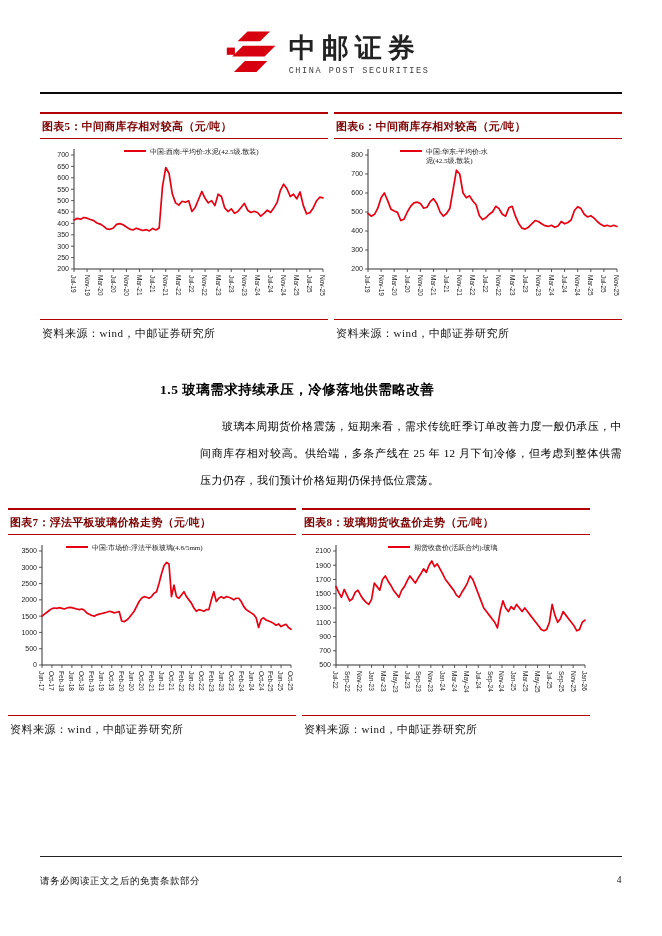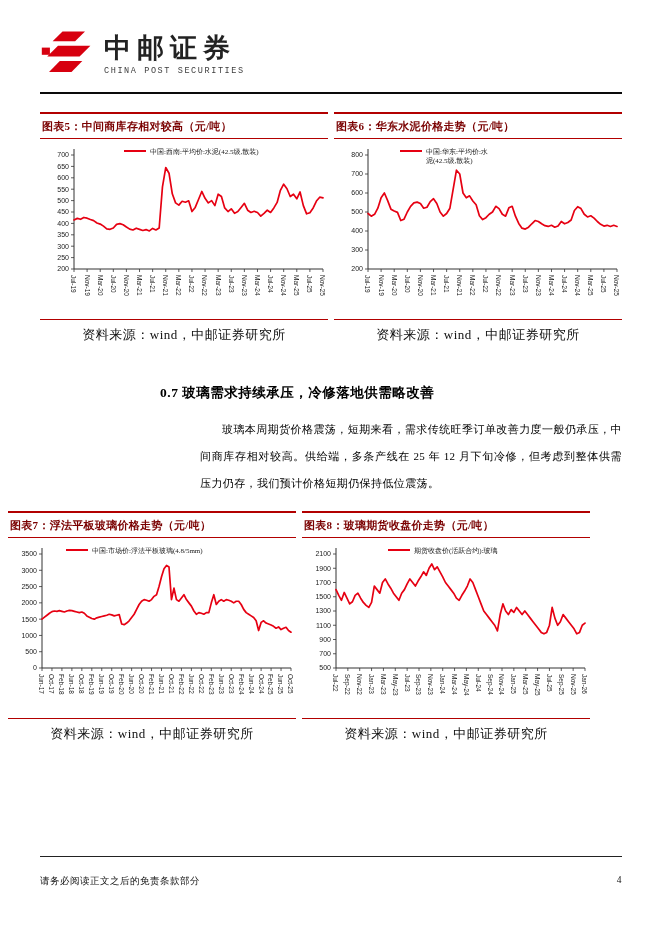--- a/index.html
+++ b/index.html
@@ -2,39 +2,39 @@
 <html><head>
 <meta charset="utf-8">
 <style>
   html,body { margin:0; padding:0; background:#888; }
   .page {
     position:relative; width:662px; height:936px; margin:0 auto;
     background:#ffffff; font-family:"Liberation Serif", serif; color:#000;
     overflow:hidden;
   }
   
-  .header { display:flex; justify-content:flex-start; padding:26px 48px 0 40px; }
+  .header { display:flex; justify-content:center; padding:26px 48px 0 40px; }
   .brand { display:flex; align-items:center; gap:10px; }
   .brand-text { display:flex; flex-direction:column; }
   .brand-cn { font-size:27px; font-weight:bold; color:#222; letter-spacing:6px; line-height:1.1; }
   .brand-en { font-size:8.5px; color:#3c3c3c; letter-spacing:1.6px; font-family:Liberation Mono, monospace; margin-top:3px; }
   .header-rule { height:2px; background:#0a0a0a; margin:8px 40px 0 40px; }
 
   
   .figures-row { display:flex; gap:6px; margin:18px 40px 0 40px; }
   .figure { width:288px; }
   .fig-title {
     border-top:2px solid #b20000; border-bottom:1.5px solid #b20000;
     color:#7a0000; font-weight:bold; font-size:11px; padding:5px 2px 4px 2px;
     letter-spacing:0.3px;
   }
   .fig-chart { padding-top:2px;text-align:right; }
   .fig-chart svg { display:block; }
   .fig-rule { border-top:1.5px solid #b20000; }
-  .fig-source { font-size:13px; color:#111; padding:6px 2px 2px 2px; letter-spacing:0.5px;text-align:center; }
+  .fig-source { font-size:11px; color:#111; padding:6px 2px 2px 2px; letter-spacing:0.5px; }
 
   
   .section-heading { margin:38px 40px 0 160px; font-size:13.5px; font-weight:bold; letter-spacing:0.5px; }
   .body-para {
     margin:14px 40px 0 200px; width:422px; font-size:11px; line-height:27px;
     text-align:justify; text-indent:2em; letter-spacing:0.4px;
   }
 
   
   .footer {
@@ -139,21 +139,21 @@
             <text transform="translate(280.4 134) rotate(90)" font-size="6.5" fill="#222" text-anchor="start" class="chart-txt">Nov-25</text>
             <line x1="84" y1="10" x2="106" y2="10" stroke="#e60012" stroke-width="2"></line>
             <text x="110" y="12.5" font-size="7" fill="#222">中国:西南:平均价:水泥(42.5级,散装)</text>
             <polyline points="34.00,78.98 37.28,77.38 40.55,78.30 43.83,76.47 47.11,77.16 50.38,78.52 53.66,79.66 56.93,81.94 60.21,83.08 63.49,85.14 66.76,87.87 70.04,88.33 73.32,86.96 76.59,83.31 79.87,82.63 83.14,83.77 86.42,86.05 89.70,88.10 92.97,89.01 96.25,87.19 99.53,88.33 102.80,89.47 106.08,88.56 109.36,89.92 112.63,87.42 115.91,89.01 119.18,86.96 122.46,45.92 125.74,26.54 129.01,32.24 132.29,52.76 135.57,61.88 138.84,64.16 142.12,60.28 145.39,61.20 148.67,59.83 151.95,70.54 155.22,66.44 158.50,58.46 161.78,50.48 165.05,57.32 168.33,61.88 171.61,59.60 174.88,64.62 178.16,53.22 181.43,55.50 184.71,66.90 187.99,70.54 191.26,67.81 194.54,72.37 197.82,70.54 201.09,66.44 204.37,62.34 207.64,69.18 210.92,71.46 214.20,70.32 217.47,71.46 220.75,75.10 224.03,72.37 227.30,69.18 230.58,71.46 233.86,66.90 237.13,61.42 240.41,49.34 243.68,43.18 246.96,47.74 250.24,55.50 253.51,53.22 256.79,57.78 260.07,50.94 263.34,64.62 266.62,72.82 269.89,71.68 273.17,66.90 276.45,60.06 279.72,56.18 283.00,56.86" fill="none" stroke="#e60012" stroke-width="1.7" stroke-linejoin="round" stroke-linecap="round"></polyline>
           </svg>
         </div>
       <div class="fig-rule"></div>
       <div class="fig-source">资料来源：wind，中邮证券研究所</div>
     </div>
     <div class="figure">
-      <div class="fig-title">图表6：华东水泥价格走势（元/吨）</div>
+      <div class="fig-title">图表6：中间商库存相对较高（元/吨）</div>
       <div class="fig-chart">
           <svg width="288" height="178" viewBox="0 0 288 178">
             <line x1="31" y1="128" x2="34" y2="128" stroke="#333333" stroke-width="0.8"></line>
             <text x="29" y="130.4" text-anchor="end" font-size="7" fill="#222" class="chart-txt">200</text>
             <line x1="31" y1="109" x2="34" y2="109" stroke="#333333" stroke-width="0.8"></line>
             <text x="29" y="111.4" text-anchor="end" font-size="7" fill="#222" class="chart-txt">300</text>
             <line x1="31" y1="90" x2="34" y2="90" stroke="#333333" stroke-width="0.8"></line>
             <text x="29" y="92.4" text-anchor="end" font-size="7" fill="#222" class="chart-txt">400</text>
             <line x1="31" y1="71" x2="34" y2="71" stroke="#333333" stroke-width="0.8"></line>
             <text x="29" y="73.4" text-anchor="end" font-size="7" fill="#222" class="chart-txt">500</text>
@@ -209,21 +209,21 @@
             <text x="92" y="12.5" font-size="7" fill="#222">中国:华东:平均价:水</text>
             <text x="92" y="22" font-size="7" fill="#222">泥(42.5级,散装)</text>
             <polyline points="34.00,72.52 37.28,75.18 40.55,73.28 43.83,67.20 47.11,56.75 50.38,52.00 53.66,59.60 56.93,68.15 60.21,70.05 63.49,71.38 66.76,79.55 70.04,78.22 73.32,71.00 76.59,65.30 79.87,61.88 83.14,61.12 86.42,62.45 89.70,67.20 92.97,66.25 96.25,60.55 99.53,57.70 102.80,62.45 106.08,71.00 109.36,75.18 112.63,72.52 115.91,67.20 119.18,48.20 122.46,29.20 125.74,33.00 129.01,52.00 132.29,56.75 135.57,54.85 138.84,59.98 142.12,63.78 145.39,74.80 148.67,78.60 151.95,76.70 155.22,73.28 158.50,71.00 161.78,65.30 165.05,67.58 168.33,73.28 171.61,75.18 174.88,66.82 178.16,65.30 181.43,75.18 184.71,82.40 187.99,87.15 191.26,88.10 194.54,86.20 197.82,82.78 201.09,79.55 204.37,80.50 207.64,82.78 210.92,84.68 214.20,85.44 217.47,84.30 220.75,86.20 224.03,85.06 227.30,80.50 230.58,82.78 233.86,81.45 237.13,78.98 240.41,69.48 243.68,65.68 246.96,67.58 250.24,73.28 253.51,75.94 256.79,74.80 260.07,77.08 263.34,80.50 266.62,83.35 269.89,85.06 273.17,84.30 276.45,85.44 279.72,84.30 283.00,85.44" fill="none" stroke="#e60012" stroke-width="1.7" stroke-linejoin="round" stroke-linecap="round"></polyline>
           </svg>
         </div>
       <div class="fig-rule"></div>
       <div class="fig-source">资料来源：wind，中邮证券研究所</div>
     </div>
   </div>
 
-  <div class="section-heading">0.7 玻璃需求持续承压，冷修落地供需略改善</div>
+  <div class="section-heading">1.5 玻璃需求持续承压，冷修落地供需略改善</div>
   <div class="body-para">玻璃本周期货价格震荡，短期来看，需求传统旺季订单改善力度一般仍承压，中间商库存相对较高。供给端，多条产线在 25 年 12 月下旬冷修，但考虑到整体供需压力仍存，我们预计价格短期仍保持低位震荡。</div>
 
   <div class="figures-row" style="margin-top:14px;margin-left:8px;">
     <div class="figure">
       <div class="fig-title">图表7：浮法平板玻璃价格走势（元/吨）</div>
       <div class="fig-chart">
           <svg width="288" height="178" viewBox="0 0 288 178">
             <line x1="31" y1="128" x2="34" y2="128" stroke="#333333" stroke-width="0.8"></line>
             <text x="29" y="130.4" text-anchor="end" font-size="7" fill="#222" class="chart-txt">0</text>
             <line x1="31" y1="111.71428571428572" x2="34" y2="111.71428571428572" stroke="#333333" stroke-width="0.8"></line>

